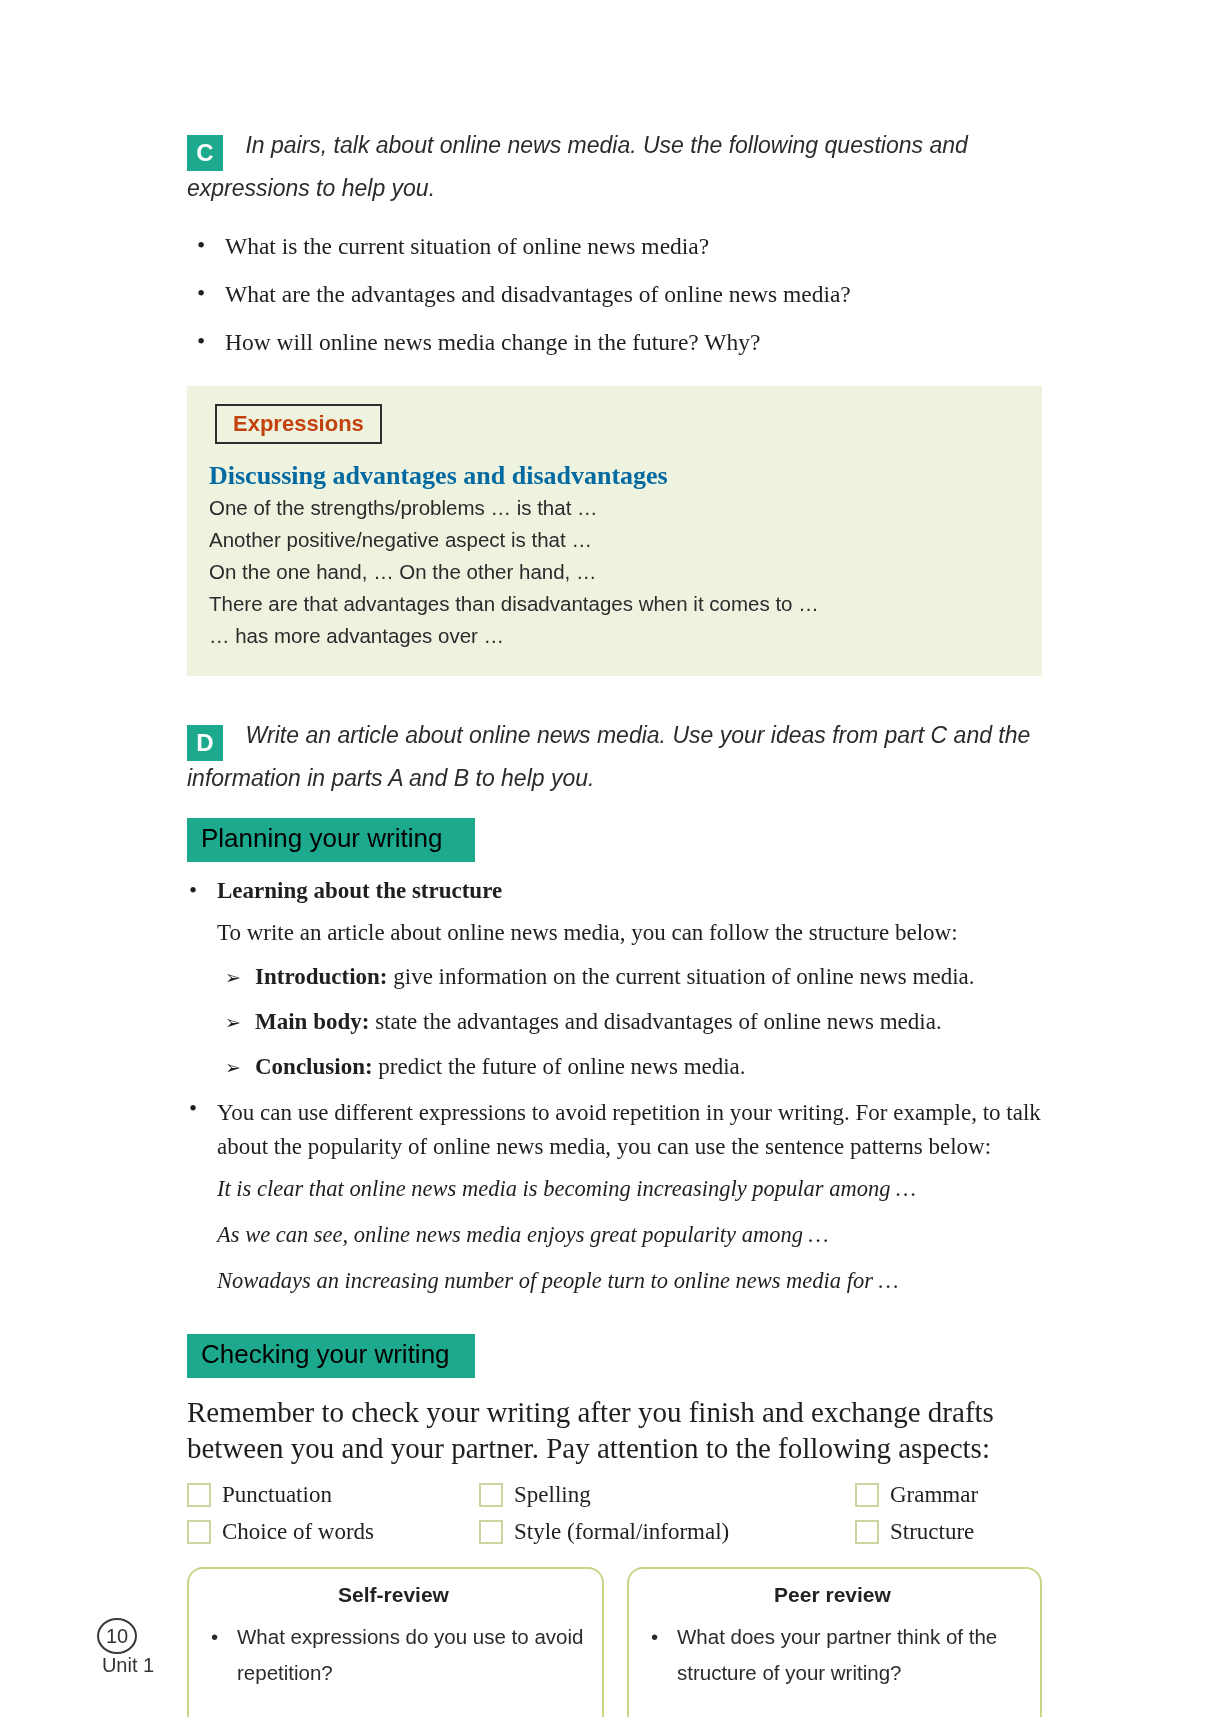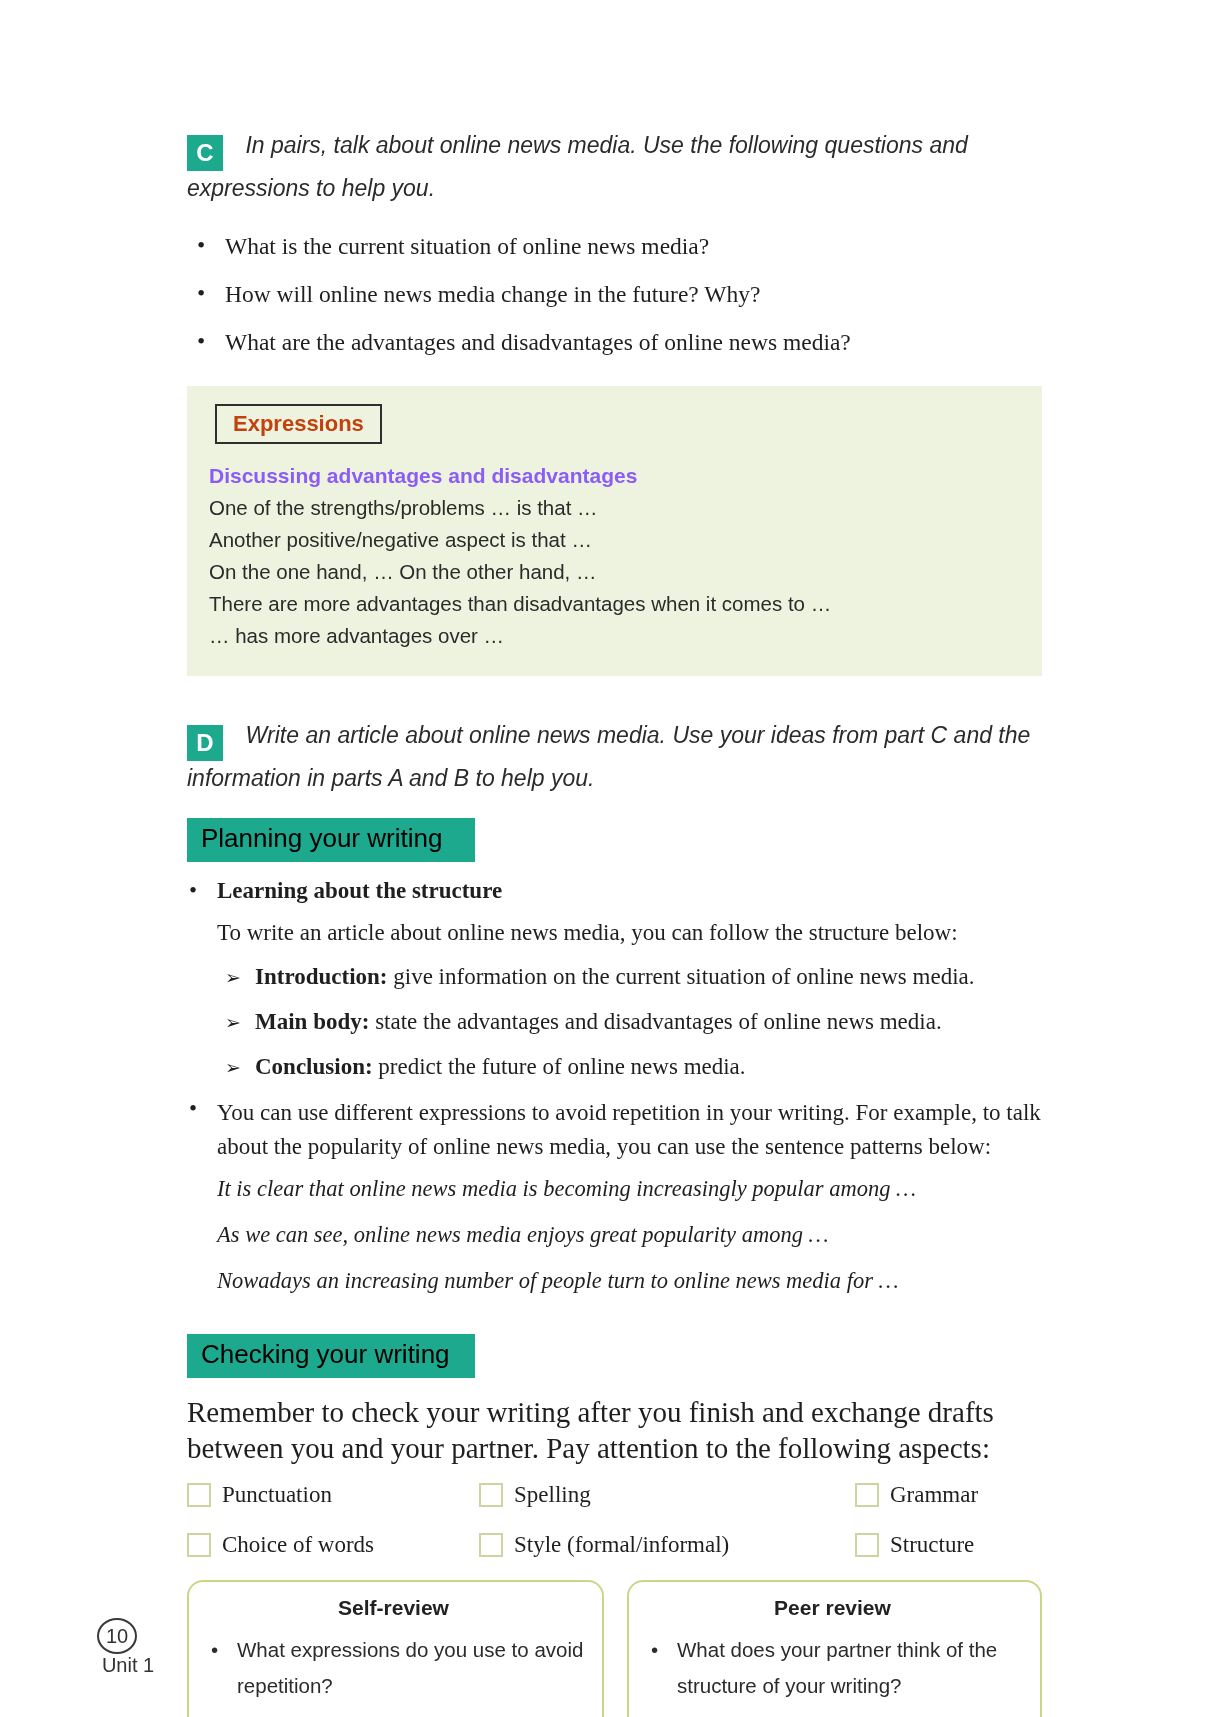--- a/index.html
+++ b/index.html
@@ -20,22 +20,22 @@
   
   .q-list { list-style:none; margin:26px 0 30px 8px; }
   .q-list li { font-size:23.5px; margin-bottom:21px; padding-left:30px; position:relative; }
   .q-list li::before { content:"•"; position:absolute; left:2px; top:-1px; }
 
   
   .exp-box { background:#edf3df; padding:16px 22px 24px 22px; margin-bottom:42px; }
   .exp-label { display:inline-block; border:2px solid #2e2e2e; padding:5px 16px;
     font-family:"Liberation Sans", sans-serif; font-weight:bold; font-size:22px;
     color:#c2410c; margin:2px 0 16px 6px; }
-  .exp-heading { font-family:Liberation Sans, sans-serif; font-weight:bold;
-    font-size:21px; color:#8b5cf6; line-height:32px; }
+  .exp-heading { font-family:Liberation Serif, serif; font-weight:bold;
+    font-size:26px; color:#0369a1; line-height:32px; }
   .exp-line { font-family:"Liberation Sans", sans-serif; font-size:20.5px;
     color:#2b2b2b; line-height:32px; }
 
   
   .band { display:inline-block; background:#1ca98e; color:#000000;
     font-family:"Liberation Sans", sans-serif; font-size:26px;
     padding:5px 16px 8px 14px; margin:22px 0 16px 0; min-width:288px; }
 
   
   .p-bullet { list-style:none; }
@@ -44,21 +44,21 @@
   .p-title { font-weight:bold; font-size:23px; margin-bottom:12px; }
   .p-text { font-size:23px; line-height:34px; margin-bottom:10px; }
   .arrow-list { list-style:none; margin:4px 0 12px 8px; }
   .arrow-list li { font-size:23px; line-height:34px; margin-bottom:11px; padding-left:30px; position:relative; }
   .arrow-icon { position:absolute; left:0; top:0; font-family:"DejaVu Sans", sans-serif; font-size:19px; }
   .arrow-label { font-weight:bold; }
   .example { font-style:italic; font-size:22.5px; line-height:30px; margin-bottom:16px; }
 
   
   .check-intro { font-size:29px; line-height:36px; margin-bottom:16px; }
-  .aspect-grid { display:grid; grid-template-columns:292px 376px 1fr; row-gap:24px; margin-bottom:22px; }
+  .aspect-grid { display:grid; grid-template-columns:292px 376px 1fr; row-gap:11px; margin-bottom:22px; }
   .aspect { display:flex; align-items:center; }
   .checkbox { width:24px; height:24px; border:2px solid #cbd5a0; background:#ffffff;
     display:inline-block; margin-right:11px; flex:none; }
   .aspect-label { font-size:23px; }
 
   
   .review-row { display:flex; gap:23px; }
   .review-box { border:2px solid #c5d885; border-radius:16px; padding:14px 18px 10px 14px; height:185px; }
   .review-box.self { width:417px; }
   .review-box.peer { width:415px; }
@@ -83,32 +83,32 @@
   <div class="content">
 
     
     <p class="instruction">
       <span class="badge">C</span>
       <span>In pairs, talk about online news media. Use the following questions and expressions to help you.</span>
     </p>
 
     <ul class="q-list">
       <li>What is the current situation of online news media?</li>
+      <li>What are the advantages and disadvantages of online news media?</li>
       <li>How will online news media change in the future? Why?</li>
-      <li>What are the advantages and disadvantages of online news media?</li>
     </ul>
 
     
     <div class="exp-box">
       <div class="exp-label">Expressions</div>
       <div class="exp-heading">Discussing advantages and disadvantages</div>
       <div class="exp-line">One of the strengths/problems … is that …</div>
       <div class="exp-line">Another positive/negative aspect is that …</div>
       <div class="exp-line">On the one hand, … On the other hand, …</div>
-      <div class="exp-line">There are more advantages than disadvantages when it comes to …</div>
+      <div class="exp-line">There are that advantages than disadvantages when it comes to …</div>
       <div class="exp-line">… has more advantages over …</div>
     </div>
 
     
     <p class="instruction">
       <span class="badge">D</span>
       <span>Write an article about online news media. Use your ideas from part C and the information in parts A and B to help you.</span>
     </p>
 
     

